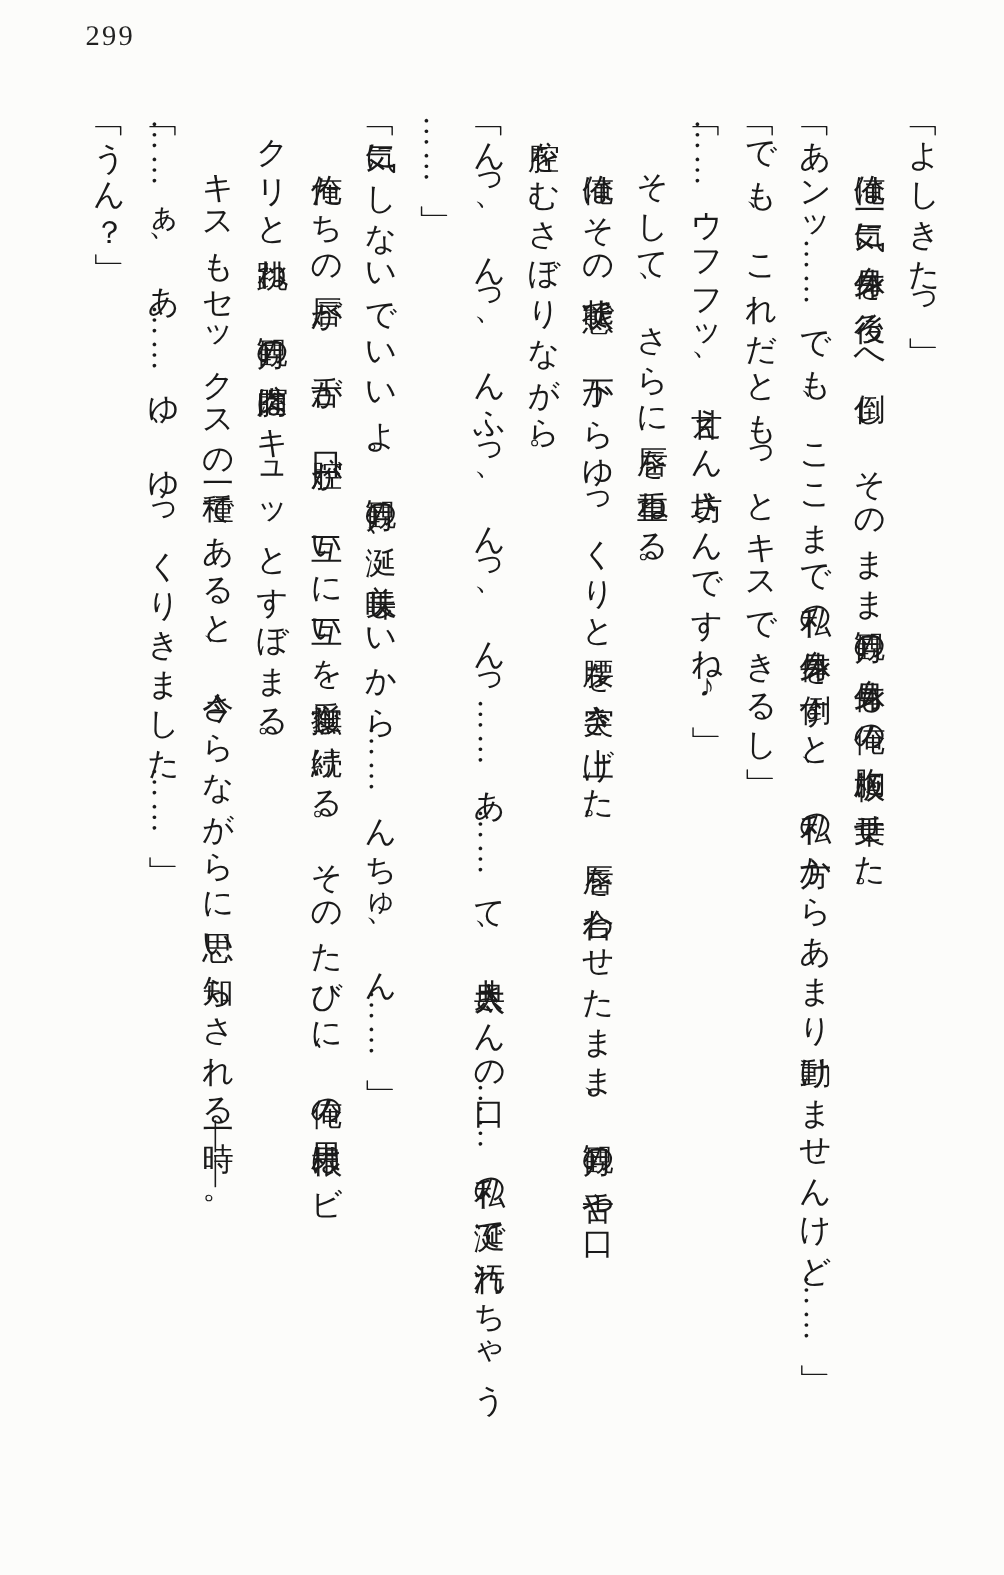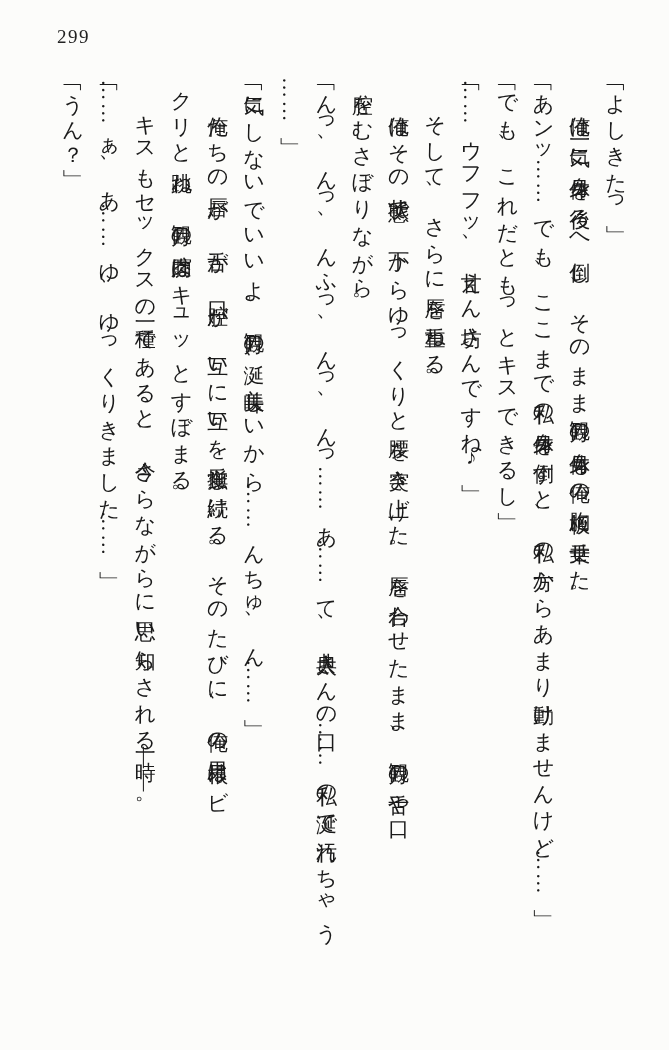--- a/index.html
+++ b/index.html
@@ -6,21 +6,21 @@
   body {
     width: 669px; height: 1050px;
     background: #fcfcfa;
     position: relative;
     overflow: hidden;
     font-family: "Liberation Serif", "DejaVu Serif", serif;
     color: #1a1a1a;
   }
   .page-number {
     position: absolute;
-    top: 26px; left: 57px;
+    top: 14px; left: 57px;
     font-size: 19px;
     letter-spacing: 1.5px;
     color: #222;
   }
   .text-block {
     position: absolute;
     top: 77px; right: 35px;
     height: 953px;
     writing-mode: vertical-rl;
     text-orientation: mixed;

